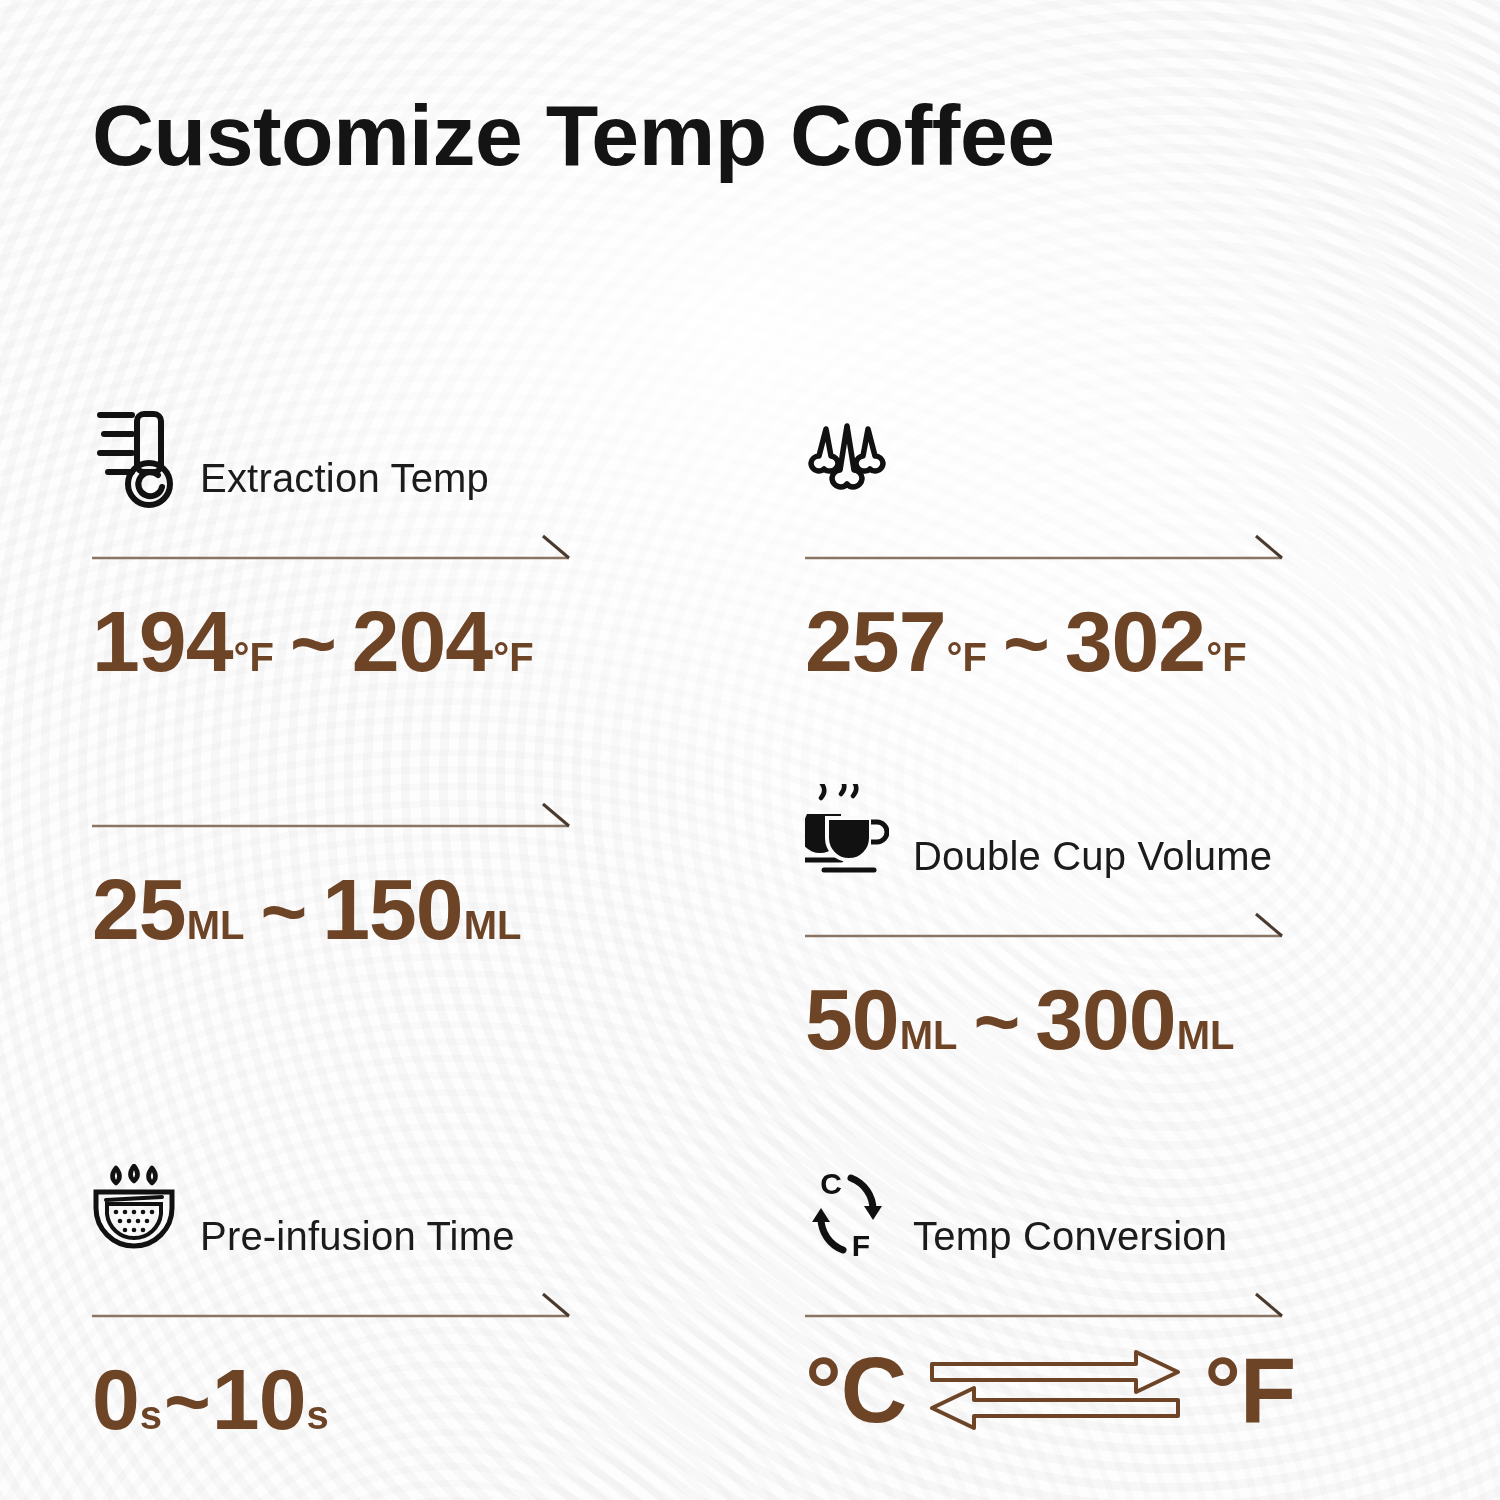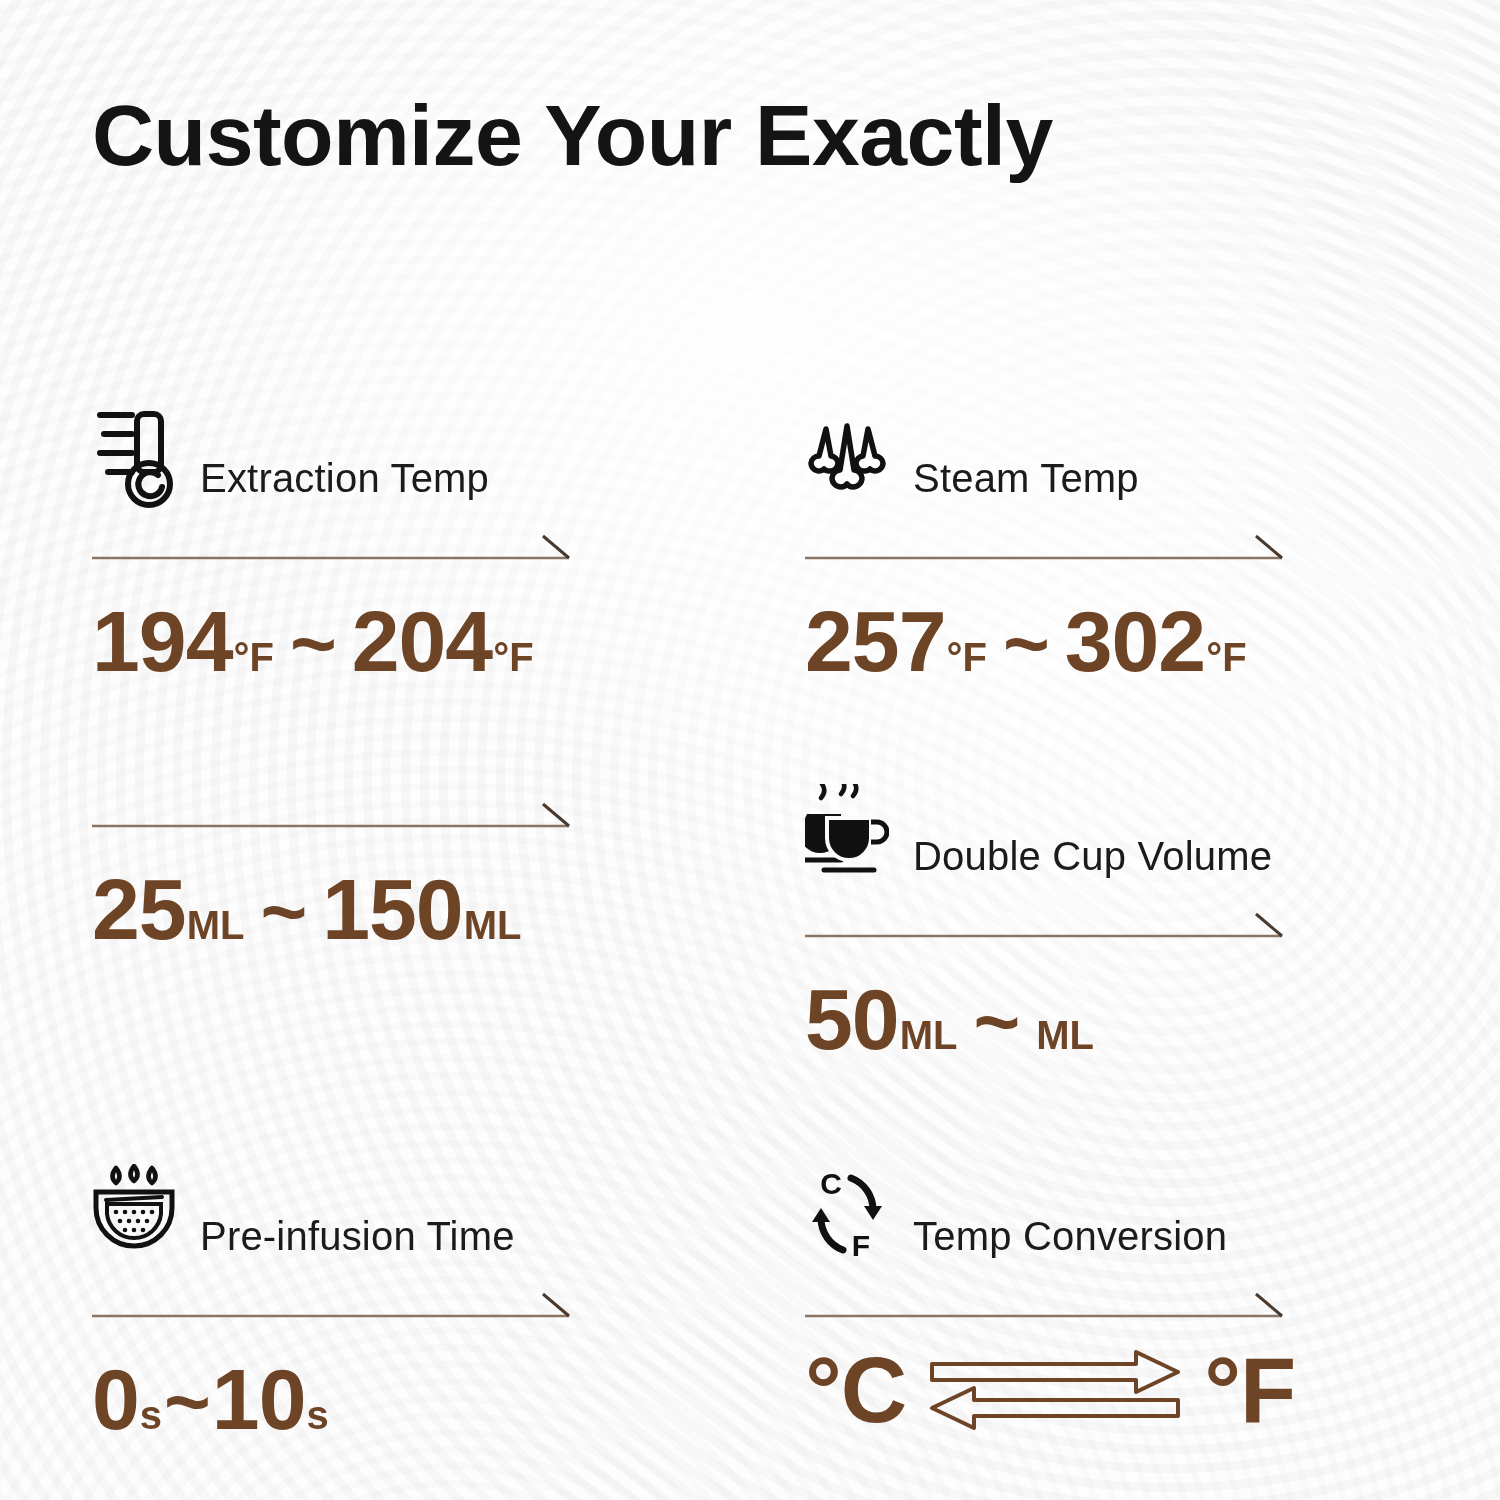--- a/index.html
+++ b/index.html
@@ -135,21 +135,21 @@
     display:flex;align-items:center;
   }
 </style>
 </head>
 <body>
 
 <div id="page">
   <div id="ripple-overlay"></div>
   <div id="sheen"></div>
 
-  <div id="heading"><span>Customize Your Exactly</span><br></div>
+  <div id="heading"><span>Customize Temp Coffee</span><br></div>
 
   <div id="grid">
 
     <div class="feature col-left row-0">
       <div class="fhead">
         <div class="ficon">
           <svg width="84" height="104" viewBox="0 0 84 104">
             <g stroke="#111" stroke-width="6" fill="none" stroke-linecap="round">
               <line x1="8" y1="9" x2="40" y2="9"></line>
               <line x1="12" y1="28" x2="40" y2="28"></line>
@@ -185,21 +185,20 @@
             <g fill="none" stroke="#111" stroke-width="5.5" stroke-linejoin="round" stroke-linecap="round">
 
               <path d="M42 20 L35 64 a9 9 0 0 0 -8 8 a9 9 0 0 0 9 9 a8 8 0 0 0 6 -3 a8 8 0 0 0 6 3 a9 9 0 0 0 9 -9 a9 9 0 0 0 -8 -8 L42 20 Z"></path>
 
               <path d="M21 23 L14 50 a8 8 0 0 0 -8 7 a8 8 0 0 0 8 8 a7 7 0 0 0 5 -2 a7 7 0 0 0 6 2 a8 8 0 0 0 8 -8 a8 8 0 0 0 -7 -7 L21 23 Z"></path>
 
               <path d="M63 23 L70 50 a8 8 0 0 1 8 7 a8 8 0 0 1 -8 8 a7 7 0 0 1 -5 -2 a7 7 0 0 1 -6 2 a8 8 0 0 1 -8 -8 a8 8 0 0 1 7 -7 L63 23 Z"></path>
             </g>
           </svg>
         </div>
-        <div class="flabel">Steam Temp</div>
       </div>
       <div class="fdivider">
         <svg width="480" height="30" viewBox="0 0 480 30">
           <line x1="0" y1="24" x2="477" y2="24" stroke="#8a7464" stroke-width="2.5"></line>
           <line x1="451" y1="2" x2="477" y2="24" stroke="#4a3a2e" stroke-width="3"></line>
         </svg>
       </div>
       <div class="fvalue">
         <span class="num">257</span>
           <span class="unit">°F</span>
@@ -248,20 +247,21 @@
       <div class="fdivider">
         <svg width="480" height="30" viewBox="0 0 480 30">
           <line x1="0" y1="24" x2="477" y2="24" stroke="#8a7464" stroke-width="2.5"></line>
           <line x1="451" y1="2" x2="477" y2="24" stroke="#4a3a2e" stroke-width="3"></line>
         </svg>
       </div>
       <div class="fvalue">
         <span class="num">50</span>
           <span class="unit">ML</span>
         <span class="tilde">~</span>
+        <span class="num">300</span>
           <span class="unit">ML</span>
       </div>
     </div>
 
     <div class="feature col-left row-2">
       <div class="fhead">
         <div class="ficon">
           <svg width="84" height="104" viewBox="0 0 84 104">
             <g fill="none" stroke="#111" stroke-width="4.5" stroke-linejoin="round">
               <path d="M24 4 q7 9 0 15 q-7 -6 0 -15 z"></path>

